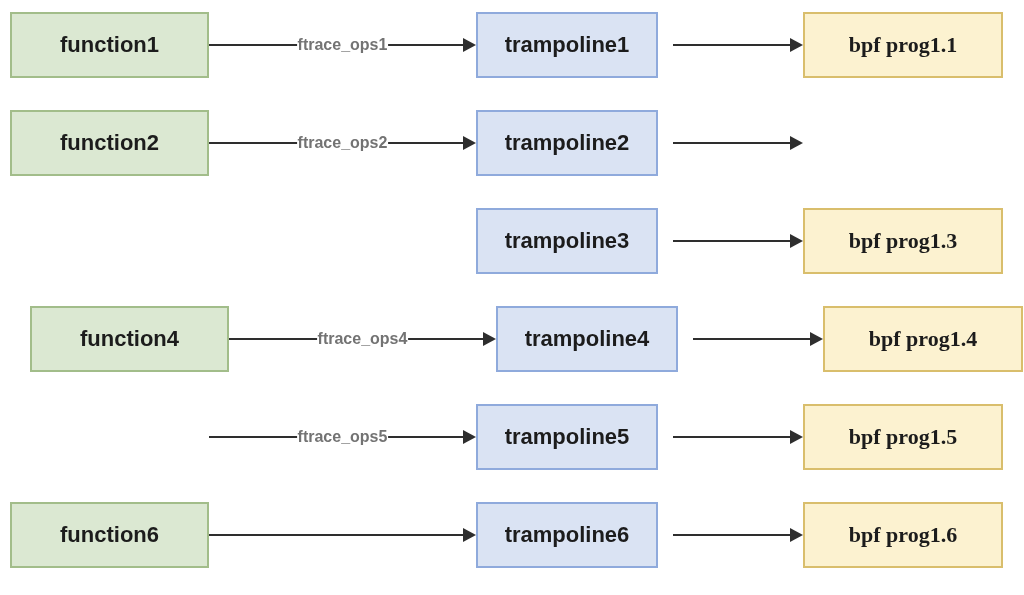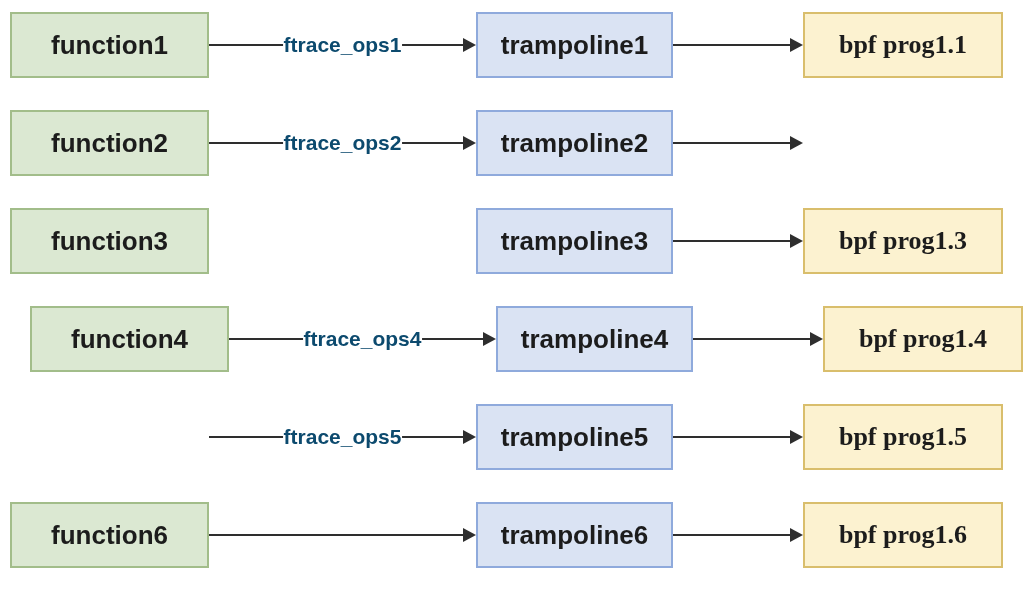--- a/index.html
+++ b/index.html
@@ -22,34 +22,34 @@
     height: 66px;
   }
   .box {
     position: absolute;
     top: 0;
     height: 66px;
     box-sizing: border-box;
     display: flex;
     align-items: center;
     justify-content: center;
-    font-size: 26px;
+    font-size: 22px;
     font-weight: bold;
     color: #1c1c1c;
     letter-spacing: 0;
   }
   .box.function {
     left: 10px;
     width: 199px;
     background: var(--function-fill, #dbe8d2);
     border: 2px solid var(--function-border, #a2bd8a);
   }
   .box.trampoline {
     left: 476px;
-    width: 197px;
+    width: 182px;
     background: var(--trampoline-fill, #dae3f3);
     border: 2px solid var(--trampoline-border, #8faadc);
   }
   .box.prog {
     left: 803px;
     width: 200px;
     background: var(--prog-fill, #fcf2d0);
     border: 2px solid var(--prog-border, #d9be6c);
     font-family: Liberation Serif, serif;
   }
@@ -78,23 +78,23 @@
   }
   .arrow.ftrace { left: 209px; width: 267px; }
   .arrow.plain  { left: 673px; width: 130px; }
   .arrow .ops-label {
     position: absolute;
     left: 50%;
     top: 33px;
     transform: translate(-50%, -50%);
     background: #ffffff;
     padding: 0 1px;
-    font-size: 21px;
+    font-size: 16px;
     font-weight: bold;
-    color: #0c4a6e;
+    color: #737373;
     white-space: nowrap;
   }
 </style>
 </head>
 <body>
 
 <div id="diagram" style="background: rgb(255, 255, 255);">
   <div class="row" style="top: 12px;">
     <div class="box function">
       <span>function1</span>
@@ -128,23 +128,20 @@
     <div class="box trampoline">
       <span>trampoline2</span>
     </div>
     <div class="arrow plain">
       <div class="line"></div>
       <div class="head"></div>
     </div>
   </div>
 
   <div class="row" style="top: 208px;">
-    <div class="box function">
-      <span>function3</span>
-    </div>
     <div class="box trampoline">
       <span>trampoline3</span>
     </div>
     <div class="arrow plain">
       <div class="line"></div>
       <div class="head"></div>
     </div>
     <div class="box prog">
       <span>bpf prog1.3</span>
     </div>

